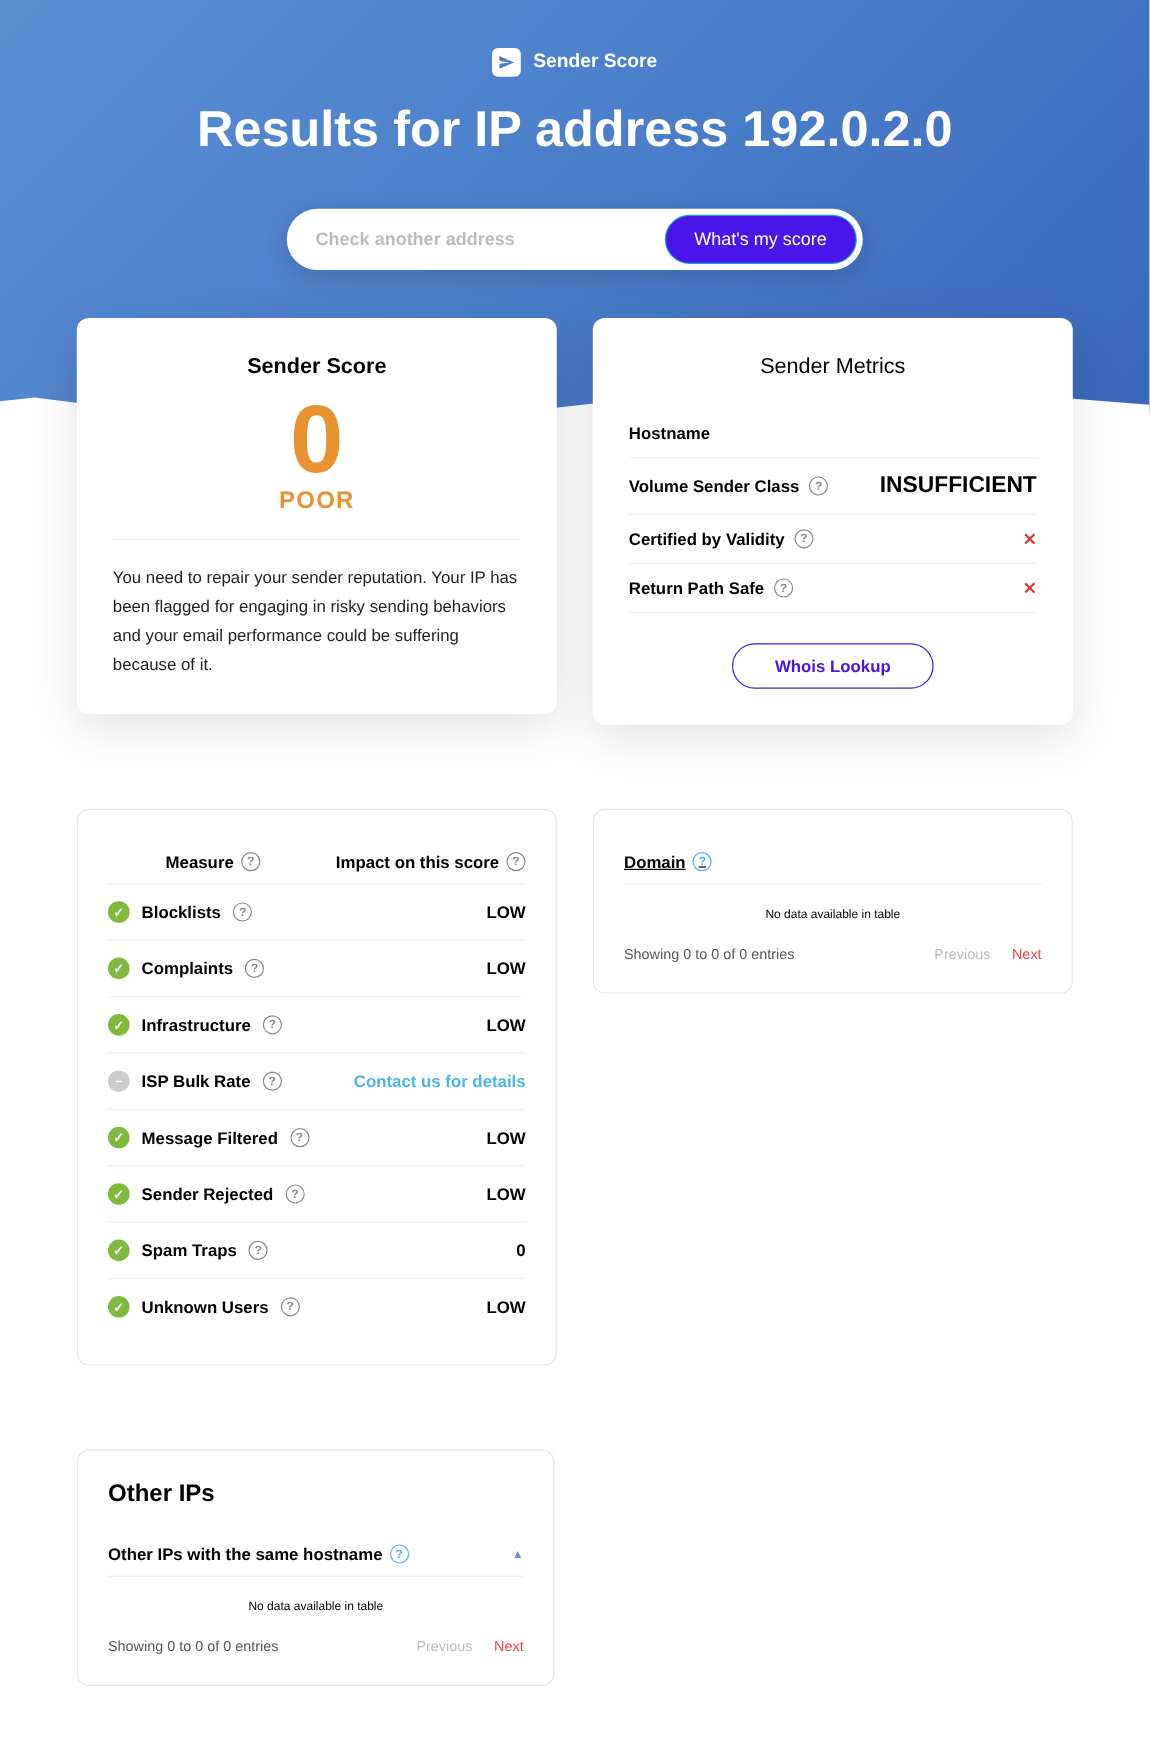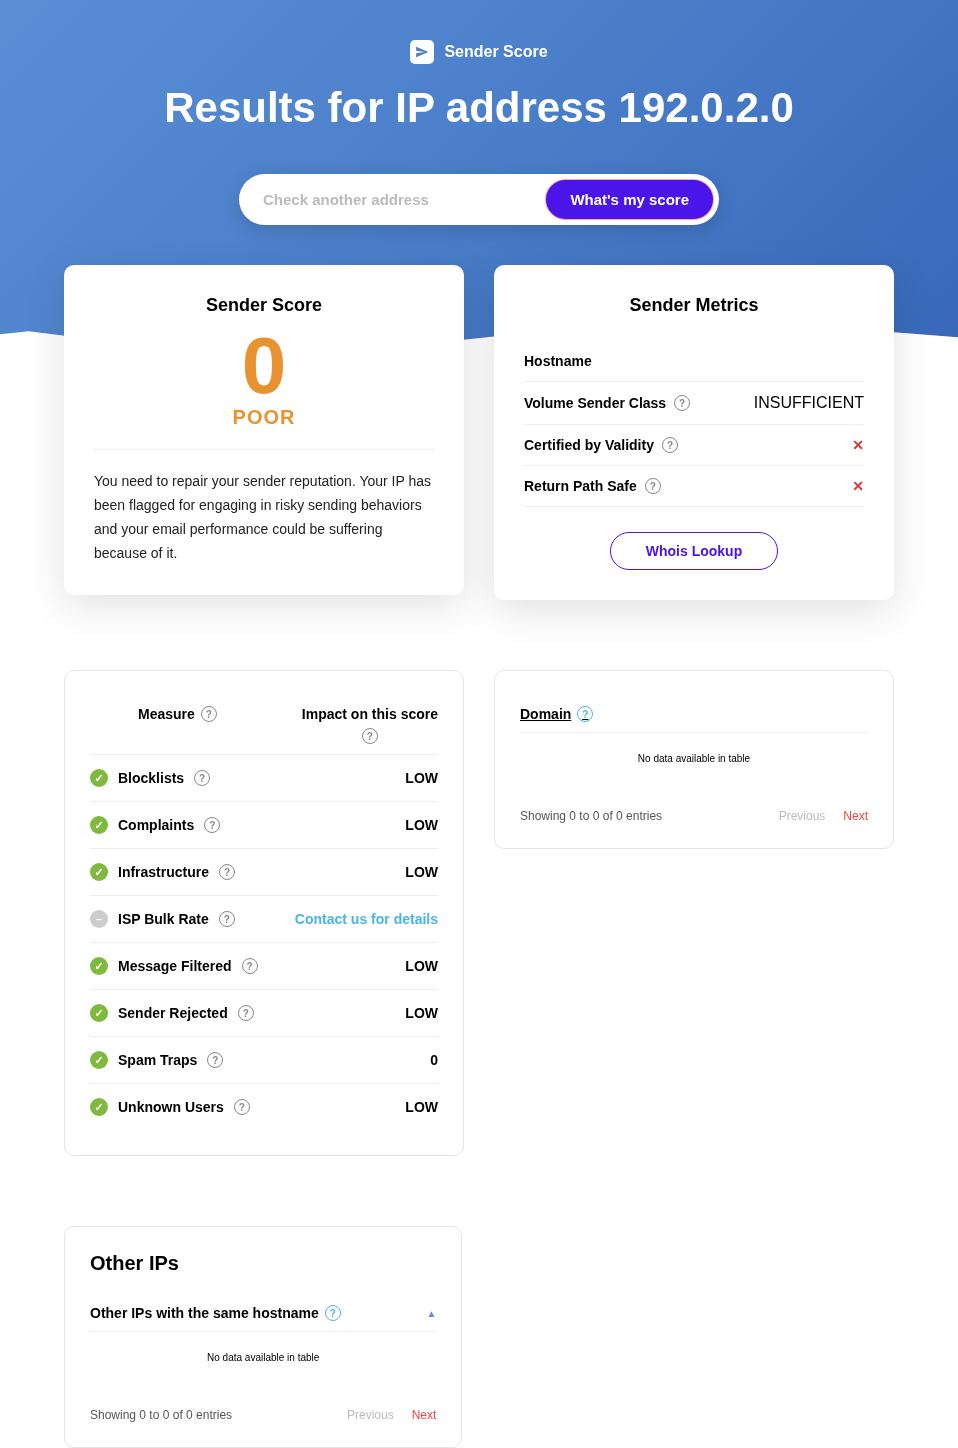--- a/index.html
+++ b/index.html
@@ -6,57 +6,57 @@
 body { font-family: -apple-system, BlinkMacSystemFont, "Segoe UI", Helvetica, Arial, sans-serif; background: #fff; color: #000; }
 .hero { background: linear-gradient(135deg, #5a8fd6 0%, #4a7ec9 50%, #3968bb 100%); padding: 40px 20px 120px; position: relative; text-align: center; }
 .hero::after { content: ""; position: absolute; bottom: -1px; left: 0; right: 0; height: 30px; background: #fff; clip-path: polygon(0 100%, 0 60%, 3% 50%, 8% 70%, 15% 40%, 25% 80%, 35% 50%, 45% 90%, 55% 55%, 65% 85%, 75% 45%, 85% 75%, 92% 50%, 100% 70%, 100% 100%); }
 .logo-row { display: flex; align-items: center; justify-content: center; gap: 10px; margin-bottom: 20px; }
 .logo-box { width: 24px; height: 24px; background: #fff; border-radius: 5px; display: flex; align-items: center; justify-content: center; }
 .logo-text { color: #fff; font-weight: 700; font-size: 16px; }
 .hero h1 { color: #fff; font-size: 42px; font-weight: 800; line-height: 1.15; margin-bottom: 42px; }
 .search-wrap { background: #fff; border-radius: 999px; padding: 4px; display: inline-flex; align-items: center; width: 480px; max-width: 90%; box-shadow: 0 5px 20px rgba(0,0,0,0.15); }
 .search-input { flex: 1; border: none; outline: none; padding: 12px 20px; font-size: 15px; font-weight: 600; color: #333; border-radius: 999px; background: transparent; }
 .search-input::placeholder { color: #bbb; font-weight: 700; }
-.search-btn { background: #4a15e8; color: #fff; border: 2px solid #fca5a5; outline: 2px solid #fff; outline-offset: -1px; border-radius: 999px; padding: 11px 24px; font-weight: 700; font-size: 15px; cursor: pointer; }
+.search-btn { background: #4a15e8; color: #fff; border: 2px solid #0ea5e9; outline: 2px solid #fff; outline-offset: -1px; border-radius: 999px; padding: 11px 24px; font-weight: 400; font-size: 15px; cursor: pointer; }
 .container { max-width: 870px; margin: -80px auto 80px; padding: 0 20px; position: relative; z-index: 2; }
 .row { display: flex; gap: 30px; margin-bottom: 70px; }
 .col { flex: 1; }
 .card { background: #fff; border-radius: 10px; box-shadow: 0 10px 40px rgba(0,0,0,0.12); padding: 30px; }
 .card-plain { background: #fff; border: 1px solid #e5e5e5; border-radius: 10px; padding: 25px; }
 .score-title { text-align: center; font-size: 18px; font-weight: 800; margin-bottom: 10px; }
 .score-num { text-align: center; font-size: 80px; font-weight: 900; color: #e8932f; line-height: 1; }
 .score-label { text-align: center; font-size: 20px; font-weight: 900; color: #e8932f; letter-spacing: 1px; margin-bottom: 20px; }
 .score-hr { border: none; border-top: 1px solid #eee; margin: 0 0 20px; }
 .score-desc { font-size: 14px; line-height: 1.7; color: #222; }
-.metrics-title { text-align: center; font-size: 18px; font-weight: 700; margin-bottom: 25px; }
+.metrics-title { text-align: center; font-size: 18px; font-weight: 400; margin-bottom: 25px; }
 .metric-row { display: flex; justify-content: space-between; align-items: center; padding: 12px 0; border-bottom: 1px solid #eee; font-size: 14px; text-align: right; }
 .metric-row:first-of-type { border-top: none; }
 .metric-label { font-weight: 700; display: flex; align-items: center; gap: 8px; }
-.metric-val { font-weight: 400; font-size: 16px; }
+.metric-val { font-weight: 700; font-size: 19px; }
 .help-icon { display: inline-flex; width: 16px; height: 16px; border: 1.5px solid #888; border-radius: 50%; align-items: center; justify-content: center; font-size: 10px; color: #888; cursor: help; font-weight: 700; }
 .help-icon-blue { border-color: #4cb5e8; color: #4cb5e8; }
 .x-icon { color: #d73838; font-weight: 900; font-size: 14px; }
 .whois-btn { display: block; margin: 25px auto 0; border: 1.5px solid #4a15e8; color: #4a15e8; background: #fff; border-radius: 999px; padding: 10px 35px; font-weight: 700; font-size: 14px; cursor: pointer; }
 .section-title { font-size: 20px; font-weight: 800; margin-bottom: 20px; }
 .table-header { display: flex; justify-content: space-between; padding: 10px 0; border-bottom: 1px solid #eee; font-weight: 800; font-size: 14px; }
 .th-left { display: flex; align-items: flex-start; gap: 6px; padding-left: 48px; }
-.th-right { display: flex; align-items: center; gap: 6px; flex-direction: column; }
+.th-right { display: flex; align-items: center; gap: 6px; }
 .measure-row { display: flex; justify-content: space-between; align-items: center; padding: 14px 0; border-bottom: 1px solid #eee; font-size: 14px; }
 .measure-row:last-child { border-bottom: none; }
 .measure-left { display: flex; align-items: center; gap: 10px; }
 .status-icon { width: 18px; height: 18px; border-radius: 50%; display: inline-flex; align-items: center; justify-content: center; color: #fff; font-size: 11px; font-weight: 900; flex-shrink: 0; }
 .status-ok { background: #7fb93e; }
 .status-na { background: #ccc; }
 .measure-name { font-weight: 700; }
 .measure-val { font-weight: 600; }
 .link-blue { color: #4cb5e8; text-decoration: none; font-weight: 600; }
 .domain-header { display: flex; align-items: center; gap: 6px; padding: 10px 0; border-bottom: 1px solid #eee; font-weight: 800; font-size: 14px; text-decoration: underline; }
 .sort-tri { color: #6a8bd8; font-size: 10px; margin-left: auto; }
 .no-data { text-align: center; padding: 20px 0; font-size: 10px; font-weight: 400; }
-.table-footer { display: flex; justify-content: space-between; align-items: center; margin-top: 25px; font-size: 12px; color: #555; gap: 44px; }
+.table-footer { display: flex; justify-content: space-between; align-items: center; font-size: 12px; color: #555; gap: 44px; }
 .pagination { display: flex; gap: 18px; }
 .page-btn { color: #ef4444; cursor: pointer; font-size: 12px; }
 .page-btn.disabled { color: #bbb; }
 .other-header { display: flex; align-items: center; padding: 10px 0; border-bottom: 1px solid #eee; font-weight: 800; font-size: 14px; }
 .other-header .sort-tri { margin-left: auto; }
 .half { width: 48%; }
 svg { display: block; }
 </style>
 </head>
 <body>

